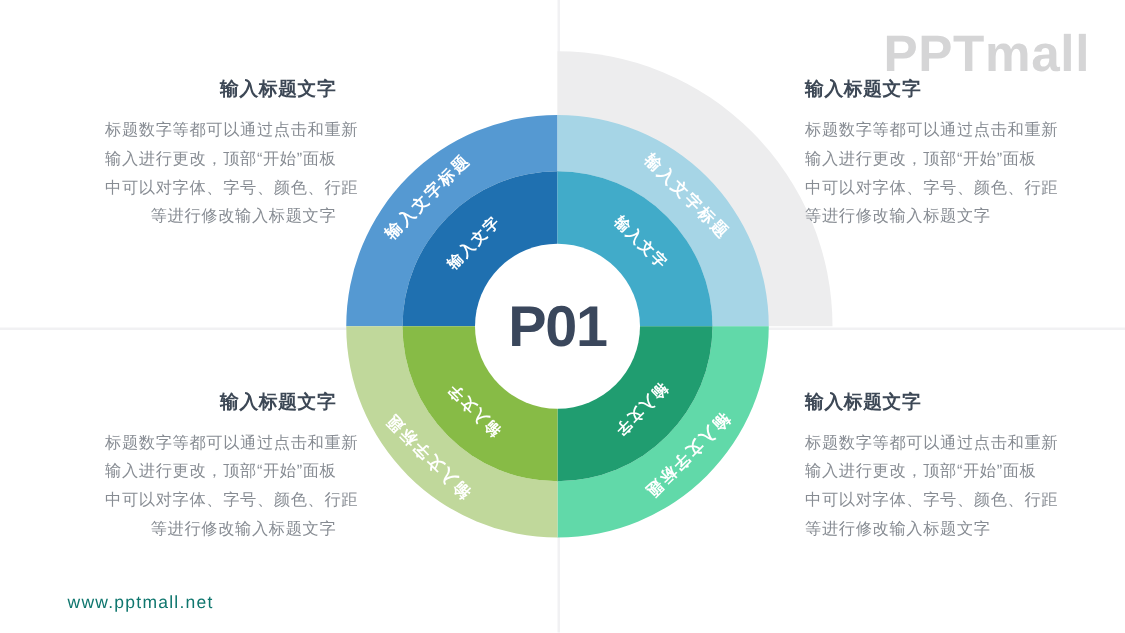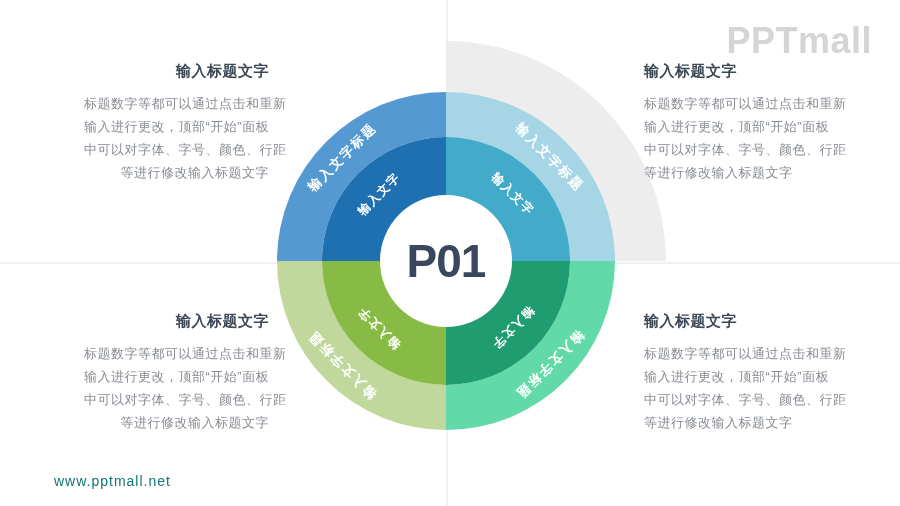--- a/index.html
+++ b/index.html
@@ -7,21 +7,21 @@
     width:900px;height:506px;position:relative;overflow:hidden;
     background:#ffffff;
     font-family:"Liberation Sans","DejaVu Sans",sans-serif;
   }
   .hairline{position:absolute;background:#f1f1f3;z-index:0;}
   .hairline.v{left:446px;top:0;width:2px;height:506px;}
   .hairline.h{left:0;top:262px;width:900px;height:2px;}
 
   .logo{
     position:absolute;right:28px;top:20px;
-    font-size:36px;font-weight:bold;letter-spacing:0.5px;
+    font-size:41px;font-weight:bold;letter-spacing:0.5px;
     color:#d5d5d6;z-index:3;margin-left:32px;
   }
   .footer-url{
     position:absolute;left:54px;top:473px;
     font-size:14px;letter-spacing:1px;color:#0f766e;z-index:3;
   }
 
   .diagram{position:absolute;left:216px;top:31px;width:460px;height:460px;z-index:2;}
 
   .ring-label{

